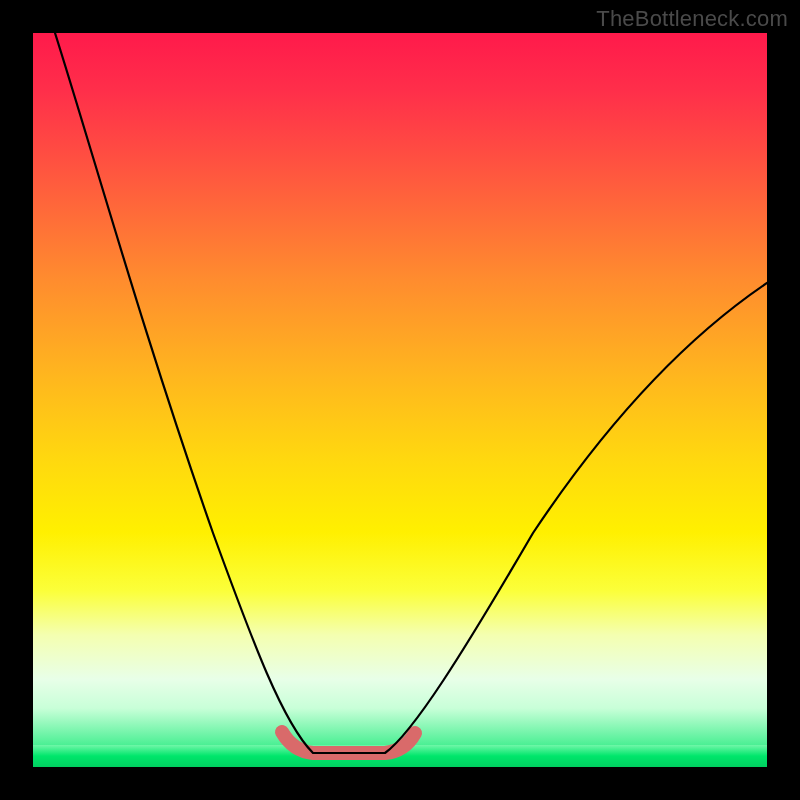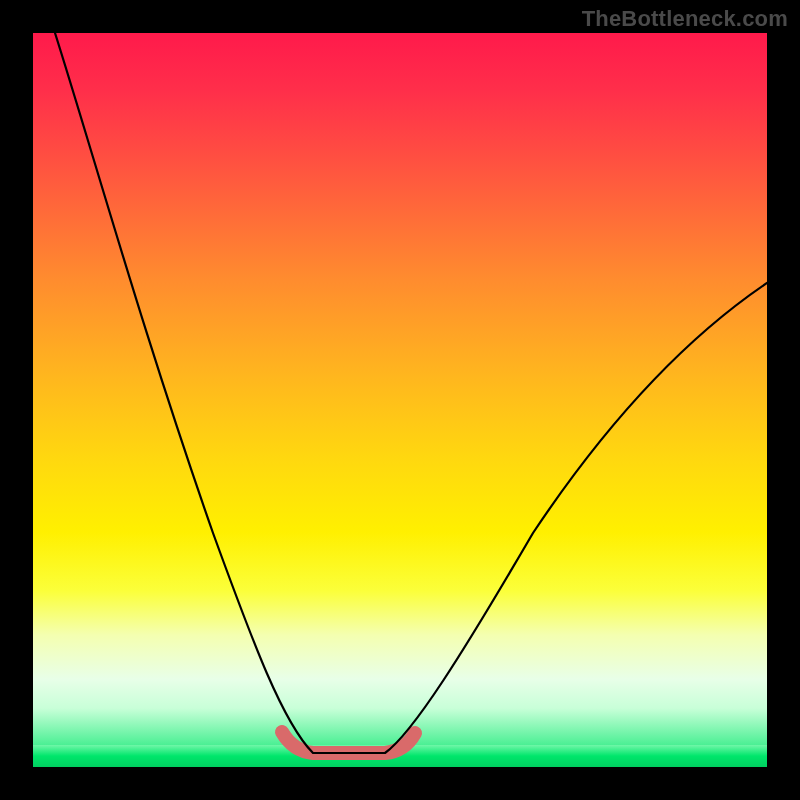--- a/index.html
+++ b/index.html
@@ -26,21 +26,21 @@
     width: 734px;
     height: 734px;
     overflow: hidden;
   }
   .watermark {
     position: absolute;
     top: 6px;
     right: 12px;
     color: #4a4a4a;
     font-size: 22px;
-    font-weight: 700;
+    font-weight: 400;
     letter-spacing: 0.2px;
     z-index: 20;
   }
   .gradient {
     position: absolute;
     inset: 0;
     background: linear-gradient(to bottom,
       #ff1a4b 0%,
       #ff2f4a 8%,
       #ff5a3e 20%,

